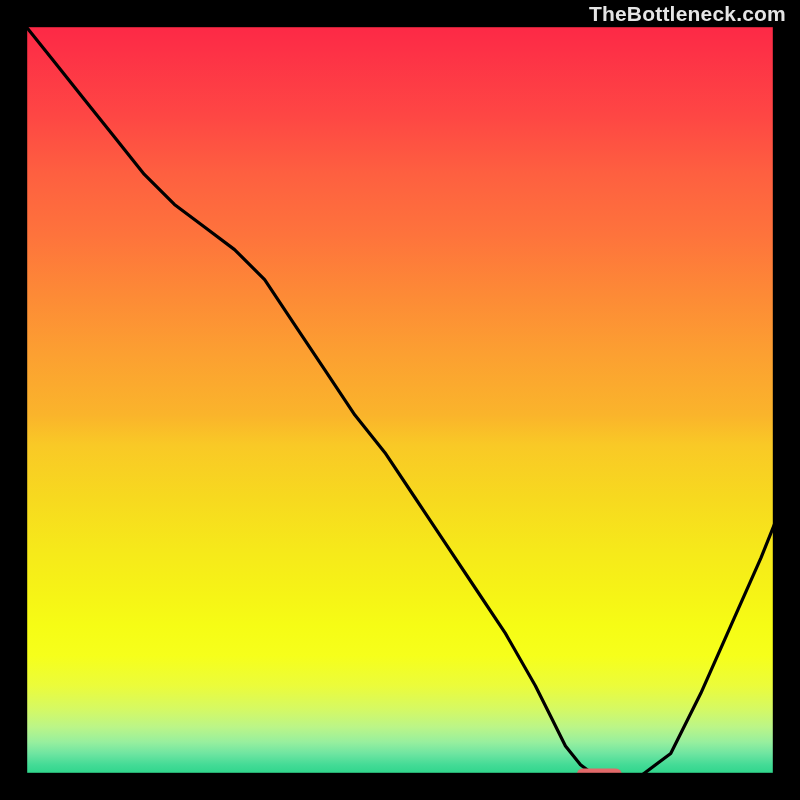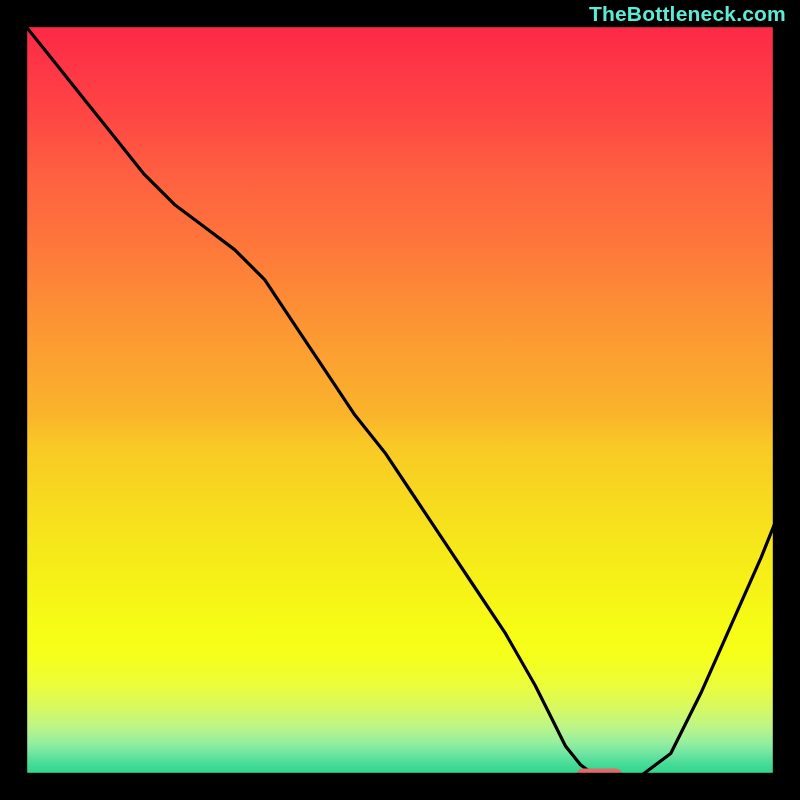--- a/index.html
+++ b/index.html
@@ -72,21 +72,21 @@
     height: 752px;
     pointer-events: none;
   }
   .watermark {
     position: absolute;
     top: 2px;
     right: 14px;
     font-family: Arial, Helvetica, sans-serif;
     font-size: 21px;
     font-weight: 600;
-    color: #5eead4;
+    color: #e5e5e5;
     letter-spacing: 0.2px;
   }
 </style>
 </head>
 <body>
 
 <div class="watermark">TheBottleneck.com</div>
 
 <div class="frame">
 

